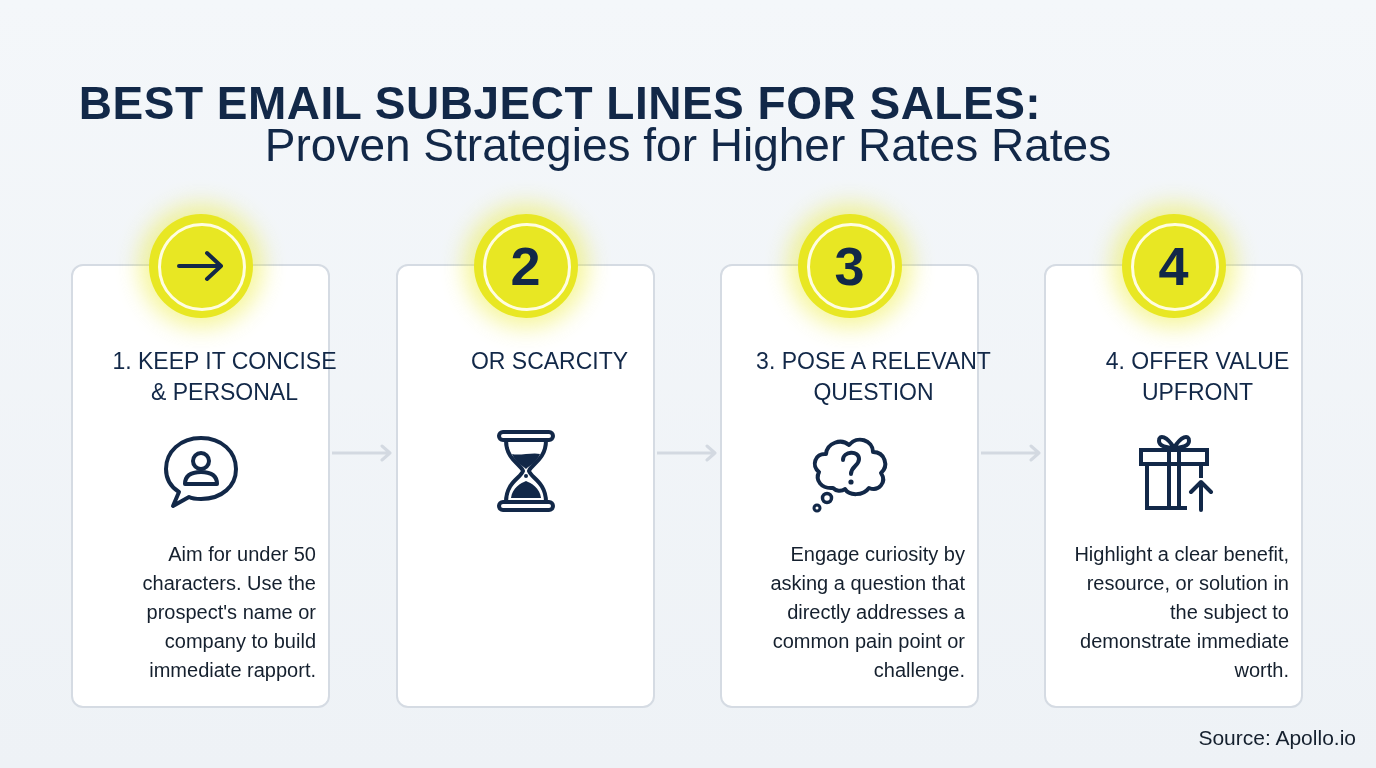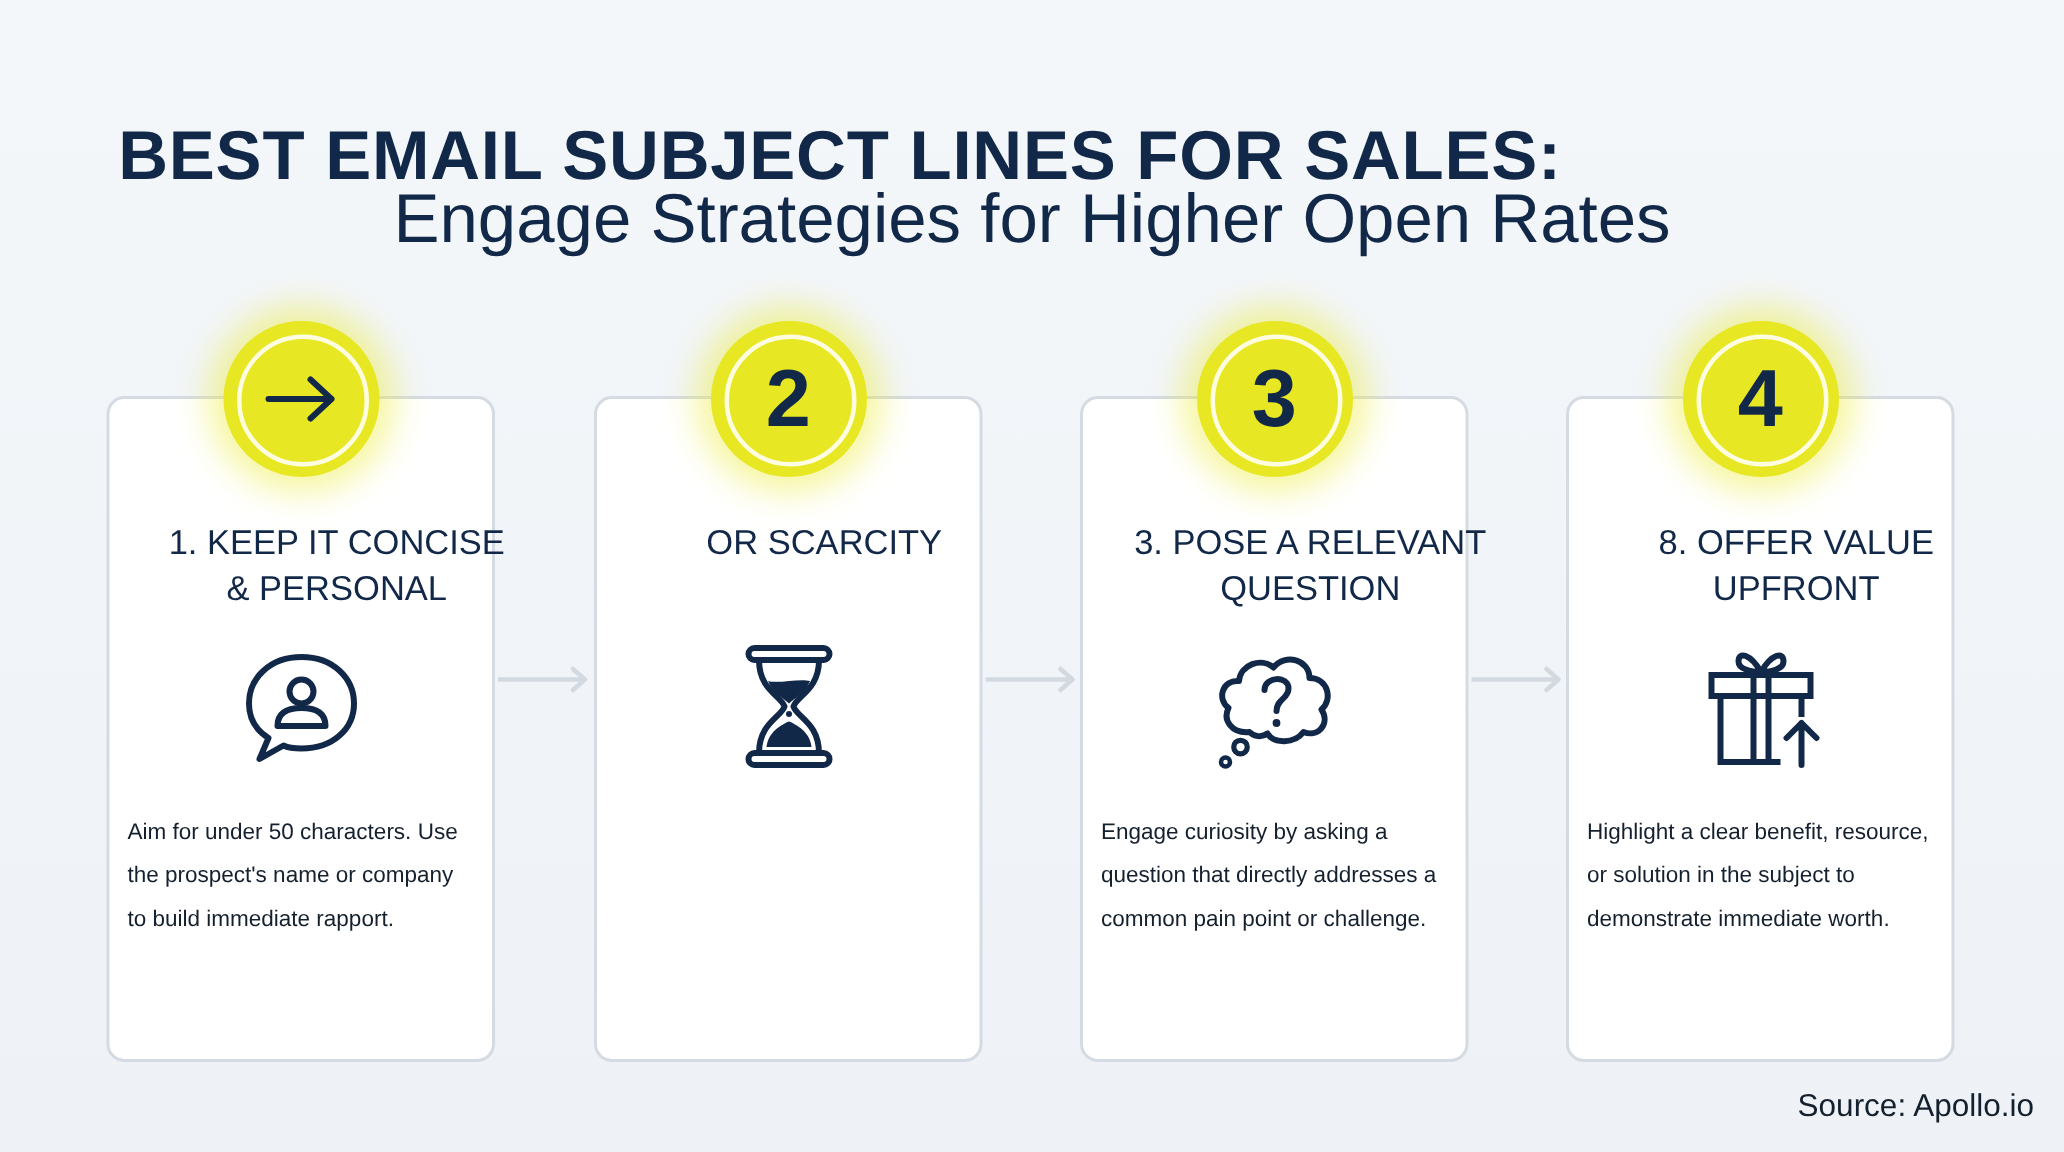--- a/index.html
+++ b/index.html
@@ -16,30 +16,30 @@
     border-radius:50%;background:#e8e723;
     box-shadow:0 0 22px 10px rgba(235,235,40,0.45);
     display:flex;align-items:center;justify-content:center;}
   .badge-ring{position:absolute;left:9px;top:9px;width:82px;height:82px;border-radius:50%;
     border:3px solid #fffde0;}
   .badge-num{position:relative;font-size:54px;font-weight:700;color:#122848;}
   .badge svg{position:relative;}
   .card-title{position:absolute;top:80px;left:0;width:100%;text-align:center;
     font-size:23px;line-height:31px;font-weight:400;color:#122848;margin-left:24px;}
   .card-icon{position:absolute;top:160px;left:50%;margin-left:-45px;width:90px;height:90px;}
-  .card-body{position:absolute;top:274px;left:12px;right:12px;text-align:left;
-    font-size:15px;line-height:29px;color:#15202e;}
+  .card-body{position:absolute;top:274px;left:12px;right:12px;text-align:right;
+    font-size:20px;line-height:29px;color:#15202e;}
   .connector{position:absolute;top:444px;width:64px;height:18px;}
   .source{position:absolute;right:20px;top:726px;font-size:21px;color:#15202e;}
 </style>
 </head>
 <body>
 
 <div class="title">BEST EMAIL SUBJECT LINES FOR SALES:</div>
-<div class="subtitle">Engage Strategies for Higher Open Rates</div>
+<div class="subtitle">Proven Strategies for Higher Rates Rates</div>
 
 <div class="card" style="left:71px;">
   <div class="badge">
     <div class="badge-ring"></div>
     <svg width="52" height="36" viewBox="0 0 52 36">
       <path d="M4 18 H46 M32 5 L46 18 L32 31" fill="none" stroke="#122848" stroke-width="4" stroke-linecap="round" stroke-linejoin="round"></path>
     </svg>
   </div>
   <div class="card-title">
     <div>1. KEEP IT CONCISE</div>
@@ -101,21 +101,21 @@
 <svg class="connector" style="left:981px;" viewBox="0 0 64 18">
   <path d="M0 9 H58 M50 2 L58 9 L50 16" fill="none" stroke="#d3d9e1" stroke-width="3" stroke-linecap="round" stroke-linejoin="round"></path>
 </svg>
 
 <div class="card" style="left:1044px;">
   <div class="badge">
     <div class="badge-ring"></div>
     <span class="badge-num">4</span>
   </div>
   <div class="card-title">
-    <div>8. OFFER VALUE</div>
+    <div>4. OFFER VALUE</div>
       <div>UPFRONT</div>
   </div>
   <svg class="card-icon" viewBox="0 0 90 90">
     <path d="M45 22 C38 10 30 8 30 15 C30 20 38 22 45 22 C52 22 60 20 60 15 C60 8 52 10 45 22 Z" fill="none" stroke="#122848" stroke-width="4" stroke-linejoin="round"></path>
     <rect x="12" y="24" width="66" height="14" fill="none" stroke="#122848" stroke-width="4"></rect>
     <path d="M18 38 V82 H58 M72 38 V52" fill="none" stroke="#122848" stroke-width="4"></path>
     <path d="M40 24 V82 M50 24 V82" fill="none" stroke="#122848" stroke-width="4"></path>
     <path d="M72 84 V56 M62 66 L72 56 L82 66" fill="none" stroke="#122848" stroke-width="4" stroke-linecap="round" stroke-linejoin="round"></path>
   </svg>
   <div class="card-body">Highlight a clear benefit, resource, or solution in the subject to demonstrate immediate worth.</div>

